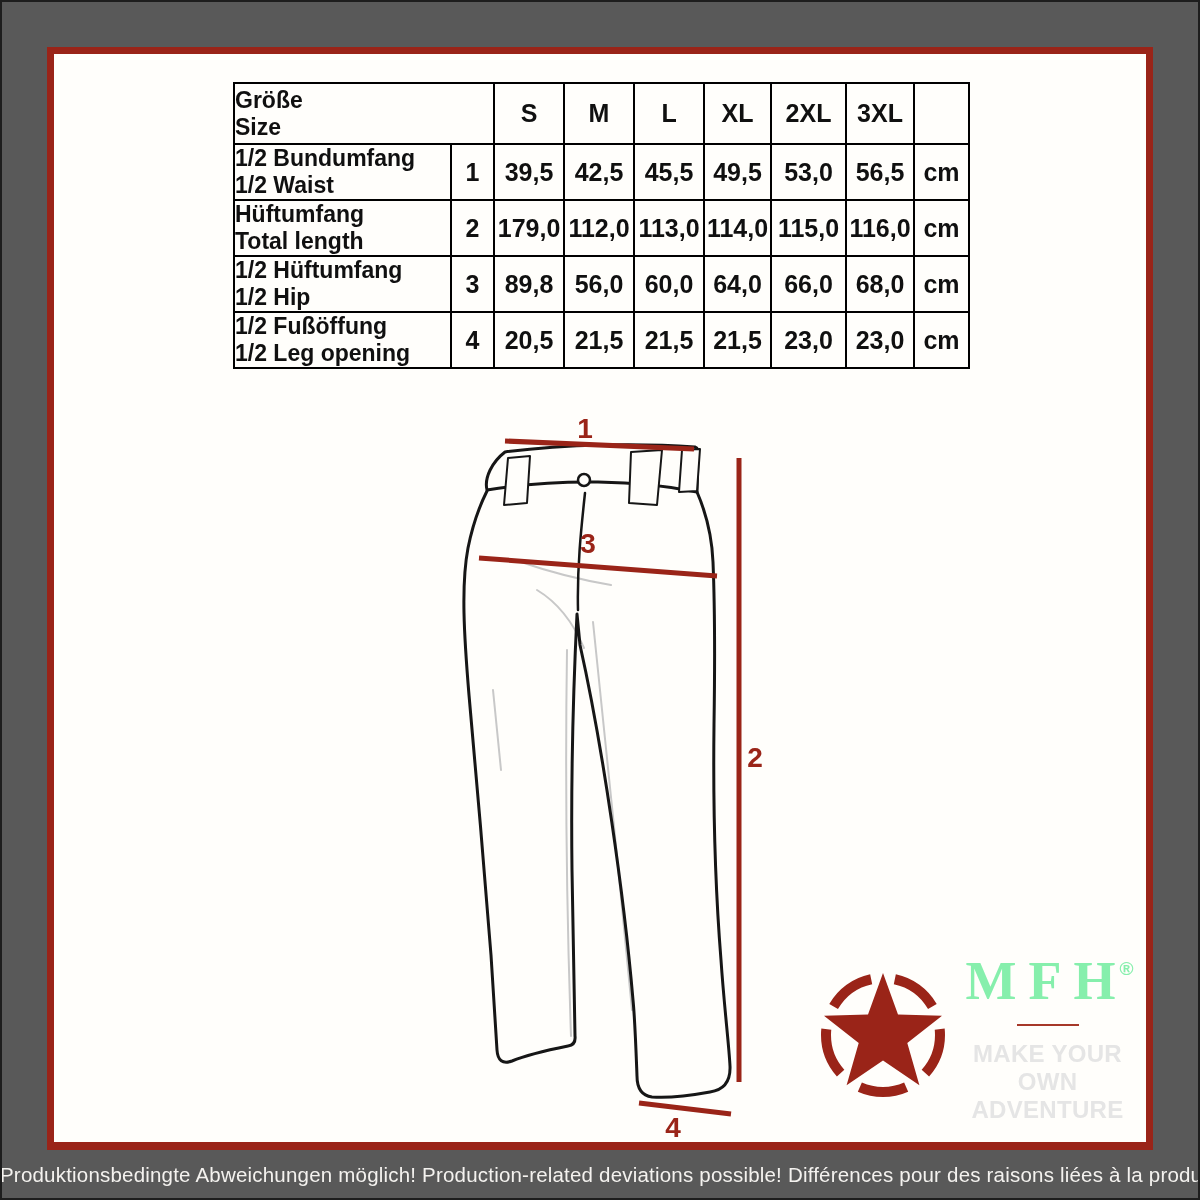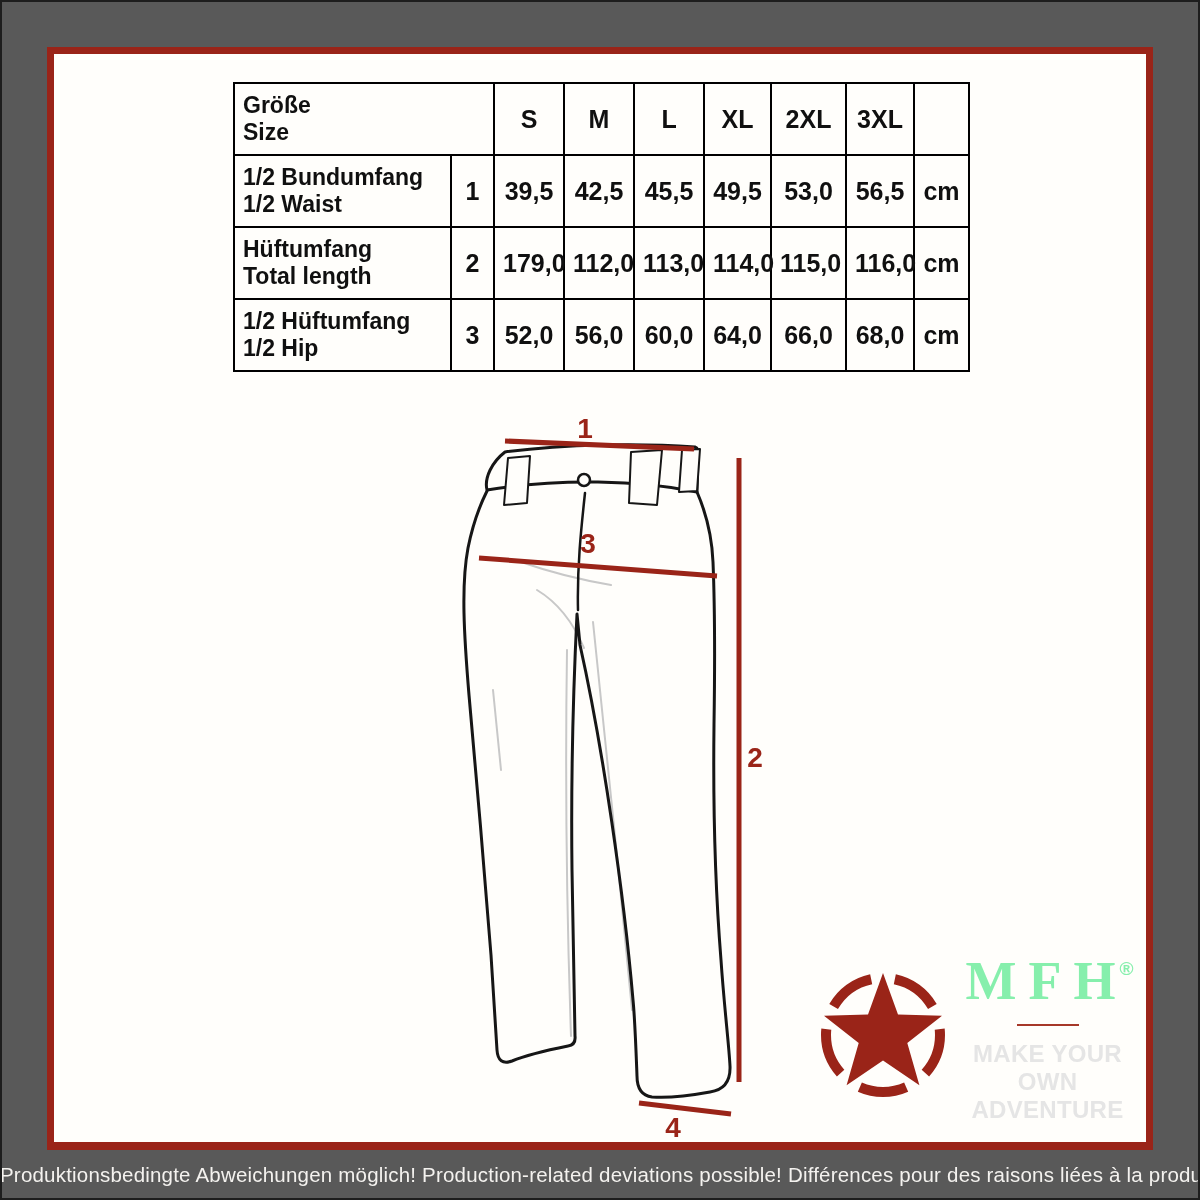--- a/index.html
+++ b/index.html
@@ -11,21 +11,21 @@
   .frame{
     position:absolute;left:47px;top:47px;right:47px;bottom:50px;
     background:#fffefb;border:7px solid #9a2418;border-bottom-width:8px;
     box-sizing:border-box;z-index:1;
   }
   
   .size-table{
     position:absolute;left:233px;top:82px;z-index:3;
     border-collapse:collapse;table-layout:fixed;width:735px;color:#101010;
   }
-  .size-table td,.size-table th{border:2px solid #000;vertical-align:middle;padding:8px;background:#fffefb;}
+  .size-table td,.size-table th{border:2px solid #000;vertical-align:middle;padding:0;background:#fffefb;}
   .size-table tr{height:46px;}
   .cell-label{font-size:23px;font-weight:600;text-align:left;padding:2px 4px 2px 9px;line-height:27px;}
   .cell-num{font-size:25px;font-weight:600;text-align:center;}
   
   .diagram{position:absolute;left:0;top:0;z-index:2;pointer-events:none;}
   .diagram text{font:700 28px "Liberation Sans",sans-serif;}
   
   .star-logo{position:absolute;left:812px;top:964px;z-index:3;}
   .brand{position:absolute;left:945px;top:952px;width:205px;text-align:center;z-index:3;}
   .brand-name{
@@ -105,29 +105,43 @@
         <td class="cell-num">116,0</td>
         <td class="cell-num">cm</td>
       </tr>
 
       <tr>
         <td class="cell-label">
           <div>1/2 Hüftumfang</div>
           <div>1/2 Hip</div>
         </td>
         <td class="cell-num">3</td>
-        <td class="cell-num">52,0</td>
+        <td class="cell-num">89,8</td>
         <td class="cell-num">56,0</td>
         <td class="cell-num">60,0</td>
         <td class="cell-num">64,0</td>
         <td class="cell-num">66,0</td>
         <td class="cell-num">68,0</td>
         <td class="cell-num">cm</td>
       </tr>
 
+      <tr>
+        <td class="cell-label">
+          <div>1/2 Fußöffung</div>
+          <div>1/2 Leg opening</div>
+        </td>
+        <td class="cell-num">4</td>
+        <td class="cell-num">20,5</td>
+        <td class="cell-num">21,5</td>
+        <td class="cell-num">21,5</td>
+        <td class="cell-num">21,5</td>
+        <td class="cell-num">23,0</td>
+        <td class="cell-num">23,0</td>
+        <td class="cell-num">cm</td>
+      </tr>
     </tbody>
   </table>
 
   <svg class="diagram" width="1200" height="1200" viewBox="0 0 1200 1200">
 
     <g fill="none" stroke="#c8c8c8" stroke-width="2" stroke-linecap="round">
       <path d="M 521,562 Q 564,577 611,585"></path>
       <path d="M 537,590 Q 567,608 584,648"></path>
       <path d="M 593,622 C 604,730 621,890 632,1010"></path>
       <path d="M 567,650 C 565,780 567,920 571,1036"></path>

